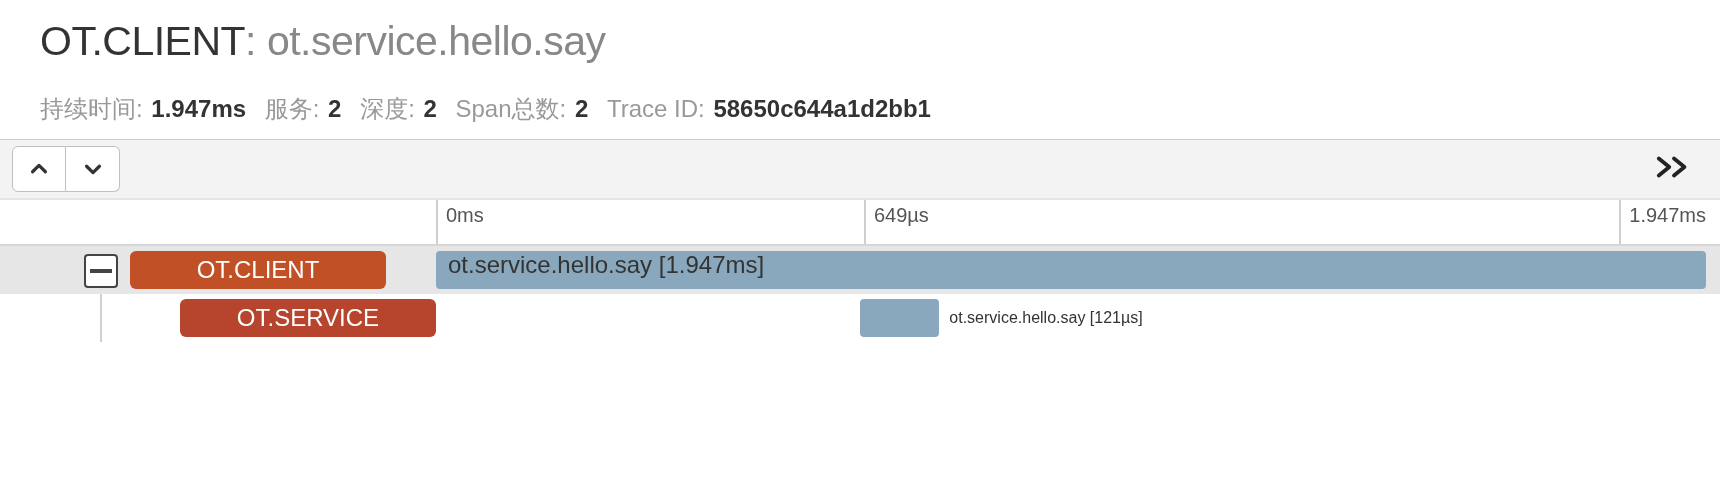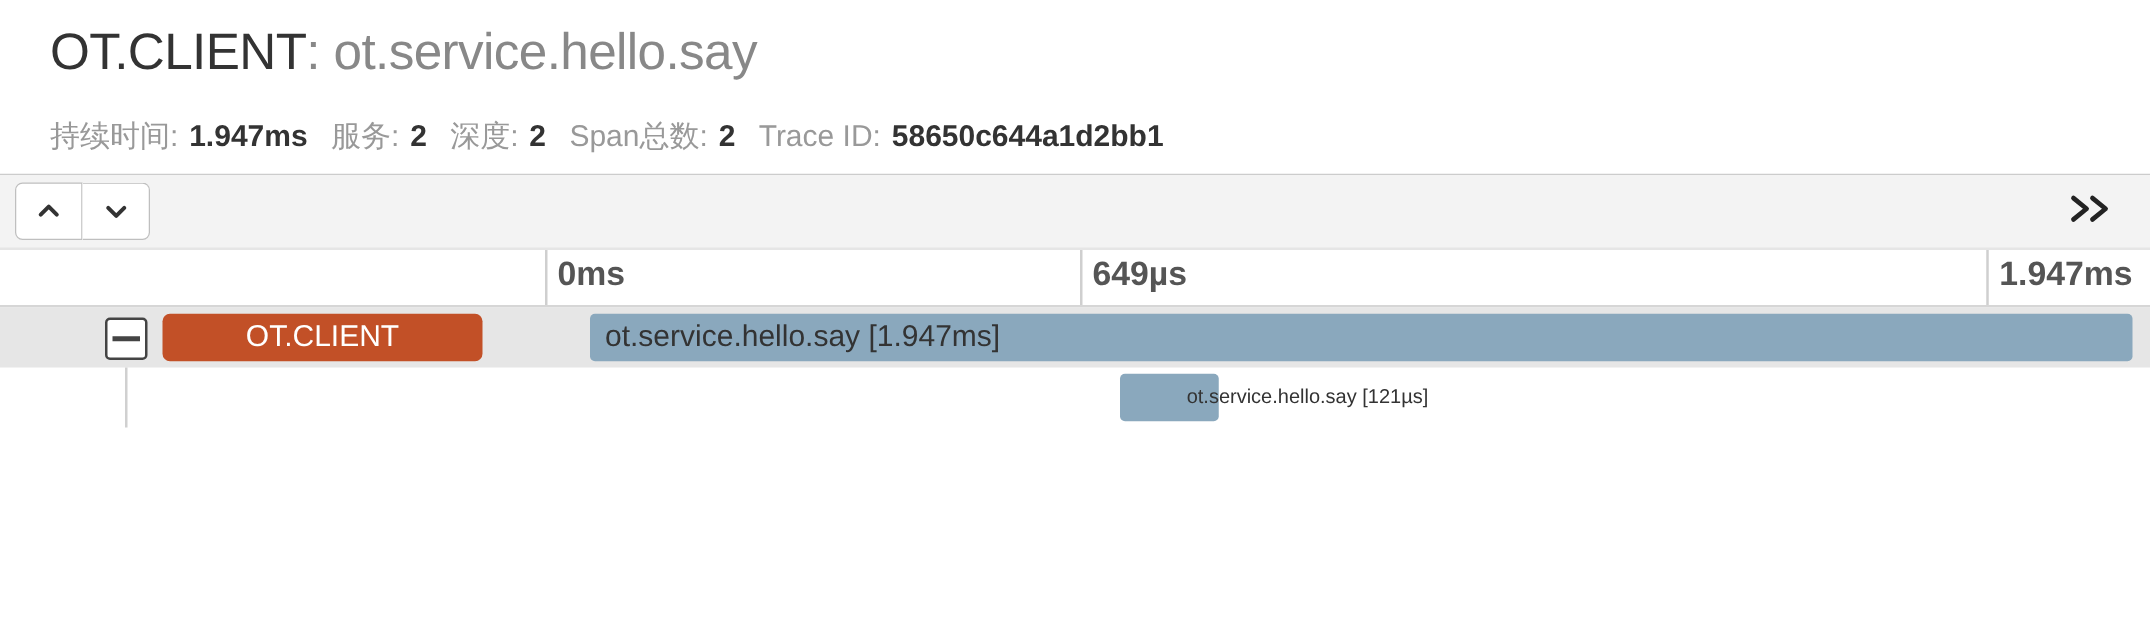--- a/index.html
+++ b/index.html
@@ -70,23 +70,22 @@
   .tick-row {
     height: 46px;
     position:relative;
     border-bottom: 2px solid #d6d6d6;
   }
   .right-col .tick {
     position:absolute;
     top:0; bottom:0;
     border-left: 2px solid #cfcfcf;
     padding: 4px 0 0 8px;
-    font-size: 27px;
+    font-size: 20px;
     color: #555;
-    font-weight: bold;
   }
   .tick-last { border-left:none; right:14px !important; left:auto !important; text-align:right; }
 
   
   .span-row {
     height: 48px;
     position:relative;
   }
   .span-row.active { background:#e6e6e6; }
 
@@ -124,26 +123,25 @@
   }
   .pill-client  { left:130px; width:256px; background:#c25027; }
   .pill-service { left:180px; width:256px; background:#b7442c; }
 
   
   .bar-row { position:absolute; height:48px; left:0; right:0; }
   .bar {
     position:absolute; top:5px; height:38px;
     background:#8aa8bd;
     border-radius:4px;
-    display:flex; align-items:center;
+    display:flex; 
     padding-left:12px;
     font-size:24px; color:#333;
     white-space:nowrap;
     cursor:pointer;
-    margin-left:36px;
   }
   .bar-small { background:#8aa8bd; }
   .bar-label-outside {
     position:absolute; top:5px; height:38px;
     display:flex; align-items:center;
     font-size:16px; color:#333;
     white-space:nowrap;
   }
 </style>
 </head>
@@ -212,20 +210,23 @@
 
     <div class="span-row active">
       <div class="expand-toggle"></div>
       <div class="service-pill pill-client">
         <span>OT.CLIENT</span>
       </div>
     </div>
 
     <div class="span-row">
       <div class="indent-line"></div>
+      <div class="service-pill pill-service">
+        <span>OT.SERVICE</span>
+      </div>
     </div>
   </div>
 
   <div class="right-col">
     <div class="tick-row">
       <div class="tick" style="left:0%">0ms</div>
       <div class="tick" style="left:33.33%">649µs</div>
       <div class="tick tick-last" style="left:100%">1.947ms</div>
     </div>
 

